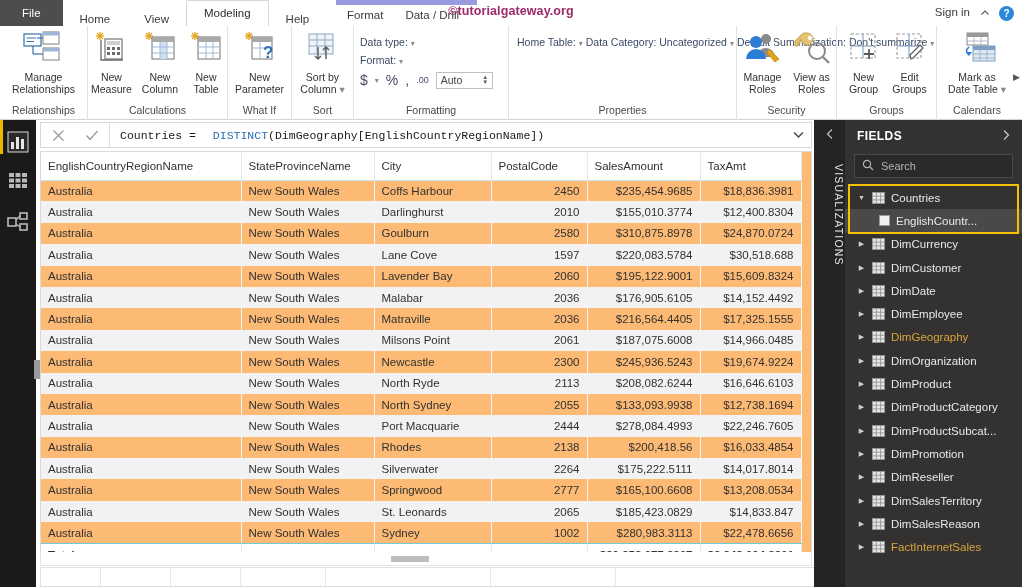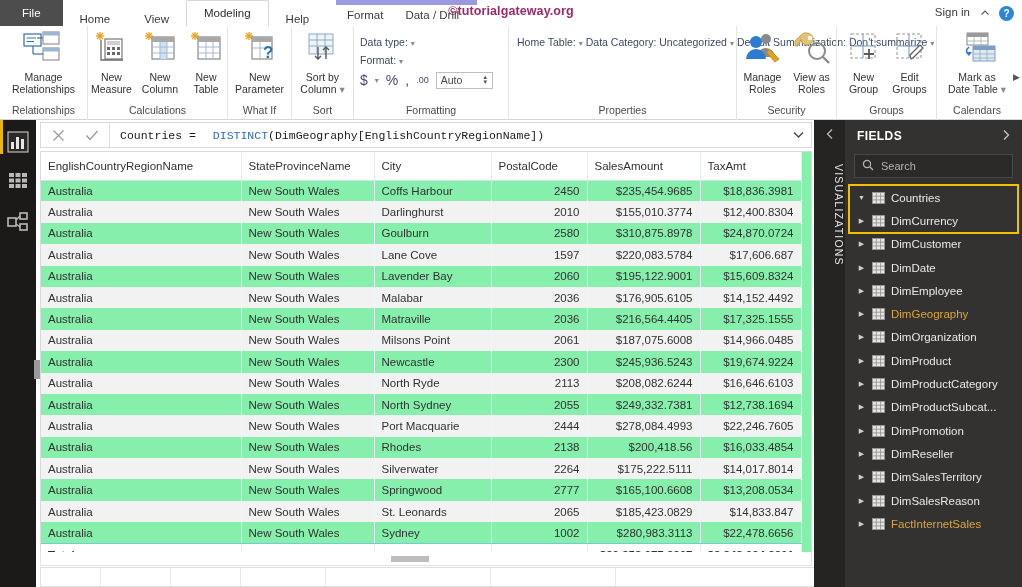--- a/index.html
+++ b/index.html
@@ -114,21 +114,21 @@
   .formula {
     flex:1; padding-left:10px; font-family:"Liberation Mono", monospace; font-size:11.5px;
     color:#1a1a1a; white-space:nowrap; overflow:hidden;
   }
   .formula .fn { color:#2b6fb5;padding-left:10px; }
   .fb-expand { width:26px; height:24px; display:flex; align-items:center; justify-content:center; color:#444; font-size:10px; }
 
   
   .gridwrap {
     position:absolute; top:151px; left:40px; width:772px; height:415px;
-    background:#86efac; border:1px solid #d9d9d9; overflow:hidden;
+    background:#fdba74; border:1px solid #d9d9d9; overflow:hidden;
   }
   table.grid { border-collapse:collapse; width:760px; table-layout:fixed; }
   table.grid th {
     font-size:11.5px; font-weight:normal; color:#323130; text-align:left;
     height:28px; padding:0 7px; background:#ffffff;
     border-right:1px solid #dfeef5; border-bottom:1px solid #cfe3ec; vertical-align:middle;
   }
   table.grid td {
     font-size:11.5px; color:#323130; height:21.4px; padding:0 7px;
     border-right:1px solid #eef6fa; white-space:nowrap; overflow:hidden;
@@ -638,21 +638,21 @@
             <td class="col-postal num">2580</td>
             <td class="col-sales num">$310,875.8978</td>
             <td class="col-tax num">$24,870.0724</td>
           </tr>
           <tr class="alt">
             <td class="col-country">Australia</td>
             <td class="col-state">New South Wales</td>
             <td class="col-city">Lane Cove</td>
             <td class="col-postal num">1597</td>
             <td class="col-sales num">$220,083.5784</td>
-            <td class="col-tax num">$17,606.687</td>
+            <td class="col-tax num">$30,518.688</td>
           </tr>
           <tr>
             <td class="col-country">Australia</td>
             <td class="col-state">New South Wales</td>
             <td class="col-city">Lavender Bay</td>
             <td class="col-postal num">2060</td>
             <td class="col-sales num">$195,122.9001</td>
             <td class="col-tax num">$15,609.8324</td>
           </tr>
           <tr class="alt">
@@ -693,21 +693,21 @@
             <td class="col-city">North Ryde</td>
             <td class="col-postal num">2113</td>
             <td class="col-sales num">$208,082.6244</td>
             <td class="col-tax num">$16,646.6103</td>
           </tr>
           <tr>
             <td class="col-country">Australia</td>
             <td class="col-state">New South Wales</td>
             <td class="col-city">North Sydney</td>
             <td class="col-postal num">2055</td>
-            <td class="col-sales num">$249,332.7381</td>
+            <td class="col-sales num">$133,093.9938</td>
             <td class="col-tax num">$12,738.1694</td>
           </tr>
           <tr class="alt">
             <td class="col-country">Australia</td>
             <td class="col-state">New South Wales</td>
             <td class="col-city">Port Macquarie</td>
             <td class="col-postal num">2444</td>
             <td class="col-sales num">$278,084.4993</td>
             <td class="col-tax num">$22,246.7605</td>
           </tr>
@@ -820,20 +820,24 @@
             <svg width="13" height="12" viewBox="0 0 13 12">
               <rect x="0.5" y="0.5" width="12" height="11" fill="#e6e6e6" stroke="#9a9a9a" stroke-width="0.8"></rect>
               <line x1="4.3" y1="0.5" x2="4.3" y2="11.5" stroke="#8a8a8a" stroke-width="0.8"></line>
               <line x1="8.6" y1="0.5" x2="8.6" y2="11.5" stroke="#8a8a8a" stroke-width="0.8"></line>
               <line x1="0.5" y1="4.2" x2="12.5" y2="4.2" stroke="#8a8a8a" stroke-width="0.8"></line>
               <line x1="0.5" y1="7.9" x2="12.5" y2="7.9" stroke="#8a8a8a" stroke-width="0.8"></line>
             </svg>
           </span>
           <span>Countries</span>
         </div>
+        <div class="fitem child childsel">
+          <span class="chk"></span>
+          <span>EnglishCountr...</span>
+        </div>
         <div class="fitem">
           <span class="arrow">▶</span>
           <span style="display: inline-flex;">
             <svg width="13" height="12" viewBox="0 0 13 12">
               <rect x="0.5" y="0.5" width="12" height="11" fill="#e6e6e6" stroke="#9a9a9a" stroke-width="0.8"></rect>
               <line x1="4.3" y1="0.5" x2="4.3" y2="11.5" stroke="#8a8a8a" stroke-width="0.8"></line>
               <line x1="8.6" y1="0.5" x2="8.6" y2="11.5" stroke="#8a8a8a" stroke-width="0.8"></line>
               <line x1="0.5" y1="4.2" x2="12.5" y2="4.2" stroke="#8a8a8a" stroke-width="0.8"></line>
               <line x1="0.5" y1="7.9" x2="12.5" y2="7.9" stroke="#8a8a8a" stroke-width="0.8"></line>
             </svg>

